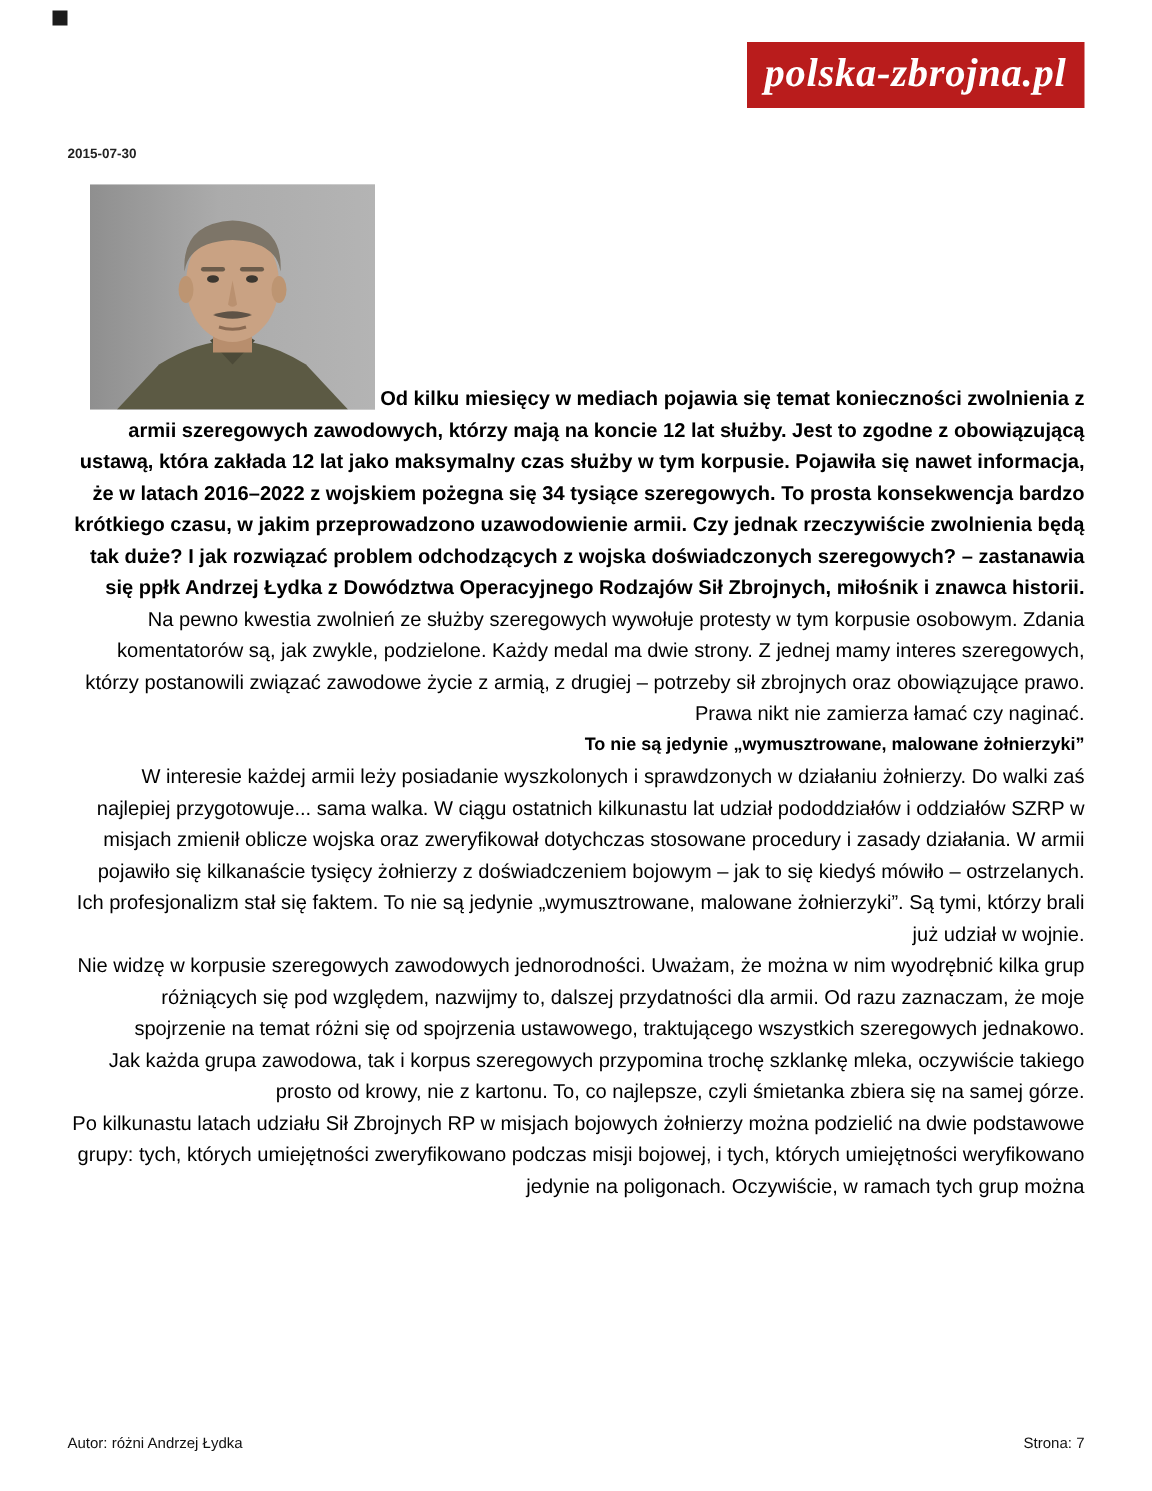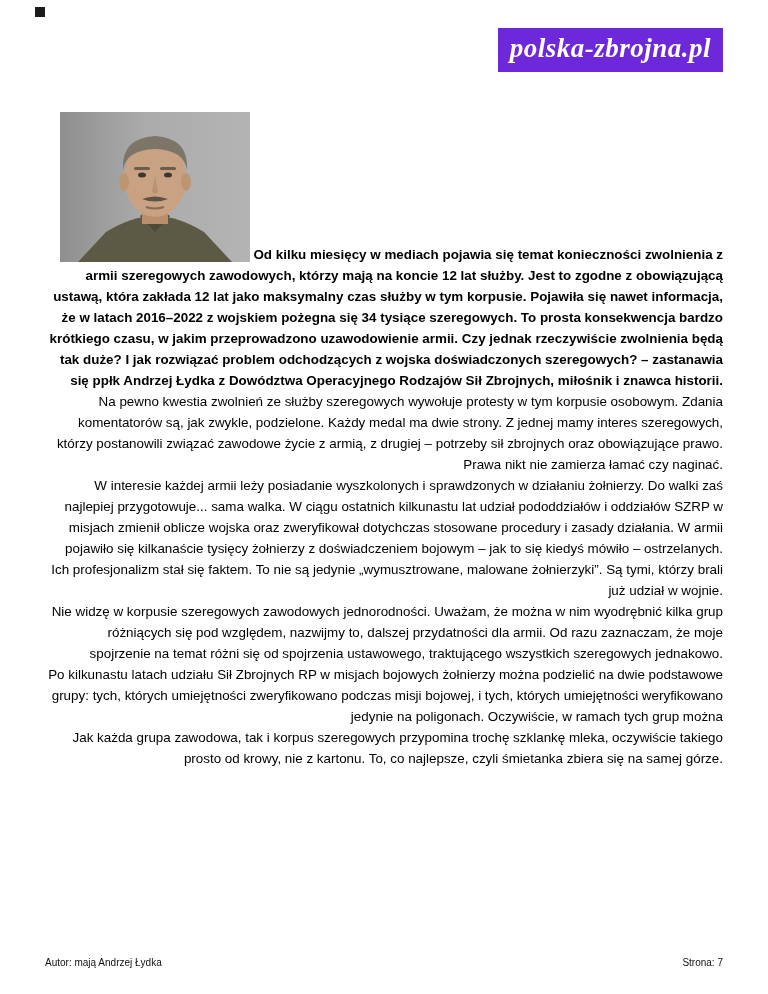--- a/index.html
+++ b/index.html
@@ -71,24 +71,25 @@
     font-size: 10px; color: #111;
   }
 </style>
 </head>
 <body>
 
 <div class="page">
 
   <div class="corner-mark"></div>
 
-  <div class="logo" style="background: #6d28d9; color: rgb(255, 255, 255);">polska-zbrojna.pl</div>
+  <div class="logo" style="background: #b91c1c; color: rgb(255, 255, 255);">polska-zbrojna.pl</div>
 
   <div class="content">
 
+    <div class="date">2015-07-30</div>
 
     <div class="body-text">
 
       <p class="lead"><span class="photo"><svg viewBox="0 0 190 150" preserveAspectRatio="none">
           <defs>
             <linearGradient id="bgGrad" x1="0" y1="0" x2="1" y2="0">
               <stop offset="0" stop-color="#8f8f8f"></stop>
               <stop offset="0.45" stop-color="#ababab"></stop>
               <stop offset="1" stop-color="#b4b4b4"></stop>
             </linearGradient>
@@ -115,30 +116,31 @@
 
           <path d="M95,64 L92,80 Q95,83 98,80 Z" fill="#ba9170"></path>
 
           <path d="M82,87 Q95,82 108,87 Q95,92 82,87 Z" fill="#5e5246"></path>
 
           <path d="M86,95 Q95,98 104,95" stroke="#8a6a52" stroke-width="2" fill="none"></path>
         </svg></span><span>Od kilku miesięcy w mediach pojawia się temat konieczności zwolnienia z armii szeregowych zawodowych, którzy mają na koncie 12 lat służby. Jest to zgodne z obowiązującą ustawą, która zakłada 12 lat jako maksymalny czas służby w tym korpusie. Pojawiła się nawet informacja, że w latach 2016–2022 z wojskiem pożegna się 34 tysiące szeregowych. To prosta konsekwencja bardzo krótkiego czasu, w jakim przeprowadzono uzawodowienie armii. Czy jednak rzeczywiście zwolnienia będą tak duże? I jak rozwiązać problem odchodzących z wojska doświadczonych szeregowych? – zastanawia się ppłk Andrzej Łydka z Dowództwa Operacyjnego Rodzajów Sił Zbrojnych, miłośnik i znawca historii.</span></p>
 
       <p>Na pewno kwestia zwolnień ze służby szeregowych wywołuje protesty w tym korpusie osobowym. Zdania komentatorów są, jak zwykle, podzielone. Każdy medal ma dwie strony. Z jednej mamy interes szeregowych, którzy postanowili związać zawodowe życie z armią, z drugiej – potrzeby sił zbrojnych oraz obowiązujące prawo. Prawa nikt nie zamierza łamać czy naginać.</p>
 
+      <p class="subheading">To nie są jedynie „wymusztrowane, malowane żołnierzyki”</p>
 
       <p>W interesie każdej armii leży posiadanie wyszkolonych i sprawdzonych w działaniu żołnierzy. Do walki zaś najlepiej przygotowuje... sama walka. W ciągu ostatnich kilkunastu lat udział pododdziałów i oddziałów SZRP w misjach zmienił oblicze wojska oraz zweryfikował dotychczas stosowane procedury i zasady działania. W armii pojawiło się kilkanaście tysięcy żołnierzy z doświadczeniem bojowym – jak to się kiedyś mówiło – ostrzelanych. Ich profesjonalizm stał się faktem. To nie są jedynie „wymusztrowane, malowane żołnierzyki”. Są tymi, którzy brali już udział w wojnie.</p>
 
       <p><span class="bold-inline">Nie widzę w korpusie szeregowych zawodowych jednorodności. Uważam, że można w nim wyodrębnić kilka grup różniących się pod względem, nazwijmy to, dalszej przydatności dla armii.</span><span> Od razu zaznaczam, że moje spojrzenie na temat różni się od spojrzenia ustawowego, traktującego wszystkich szeregowych jednakowo.</span></p>
 
+      <p><span>Jak każda grupa zawodowa, tak i korpus szeregowych przypomina trochę szklankę mleka, oczywiście takiego prosto od krowy, nie z kartonu. </span><span class="bold-inline">To, co najlepsze, czyli śmietanka zbiera się na samej górze.</span></p>
+
       <p>Po kilkunastu latach udziału Sił Zbrojnych RP w misjach bojowych żołnierzy można podzielić na dwie podstawowe grupy: tych, których umiejętności zweryfikowano podczas misji bojowej, i tych, których umiejętności weryfikowano jedynie na poligonach. Oczywiście, w ramach tych grup można</p>
-
-      <p><span>Jak każda grupa zawodowa, tak i korpus szeregowych przypomina trochę szklankę mleka, oczywiście takiego prosto od krowy, nie z kartonu. </span><span class="bold-inline">To, co najlepsze, czyli śmietanka zbiera się na samej górze.</span></p>
 
     </div>
   </div>
 
   <div class="footer">
-    <span>Autor: mają Andrzej Łydka</span>
+    <span>Autor: różni Andrzej Łydka</span>
     <span>Strona: 7</span>
   </div>
 
 </div>
 
 </body></html>

